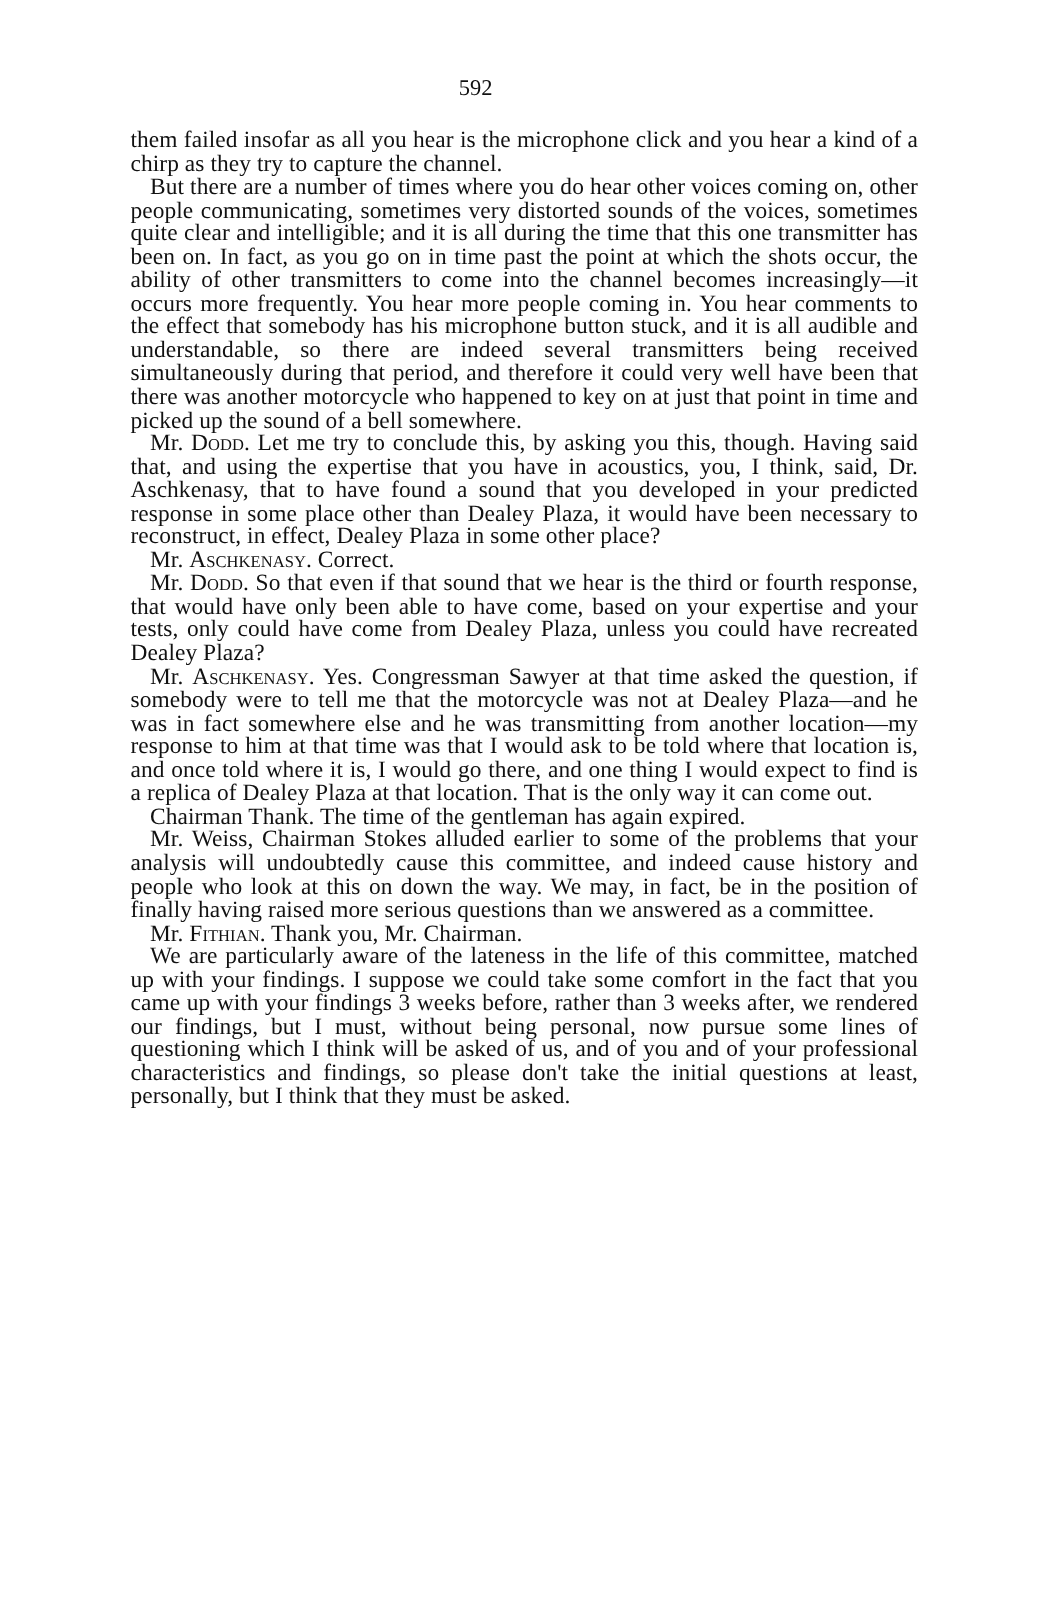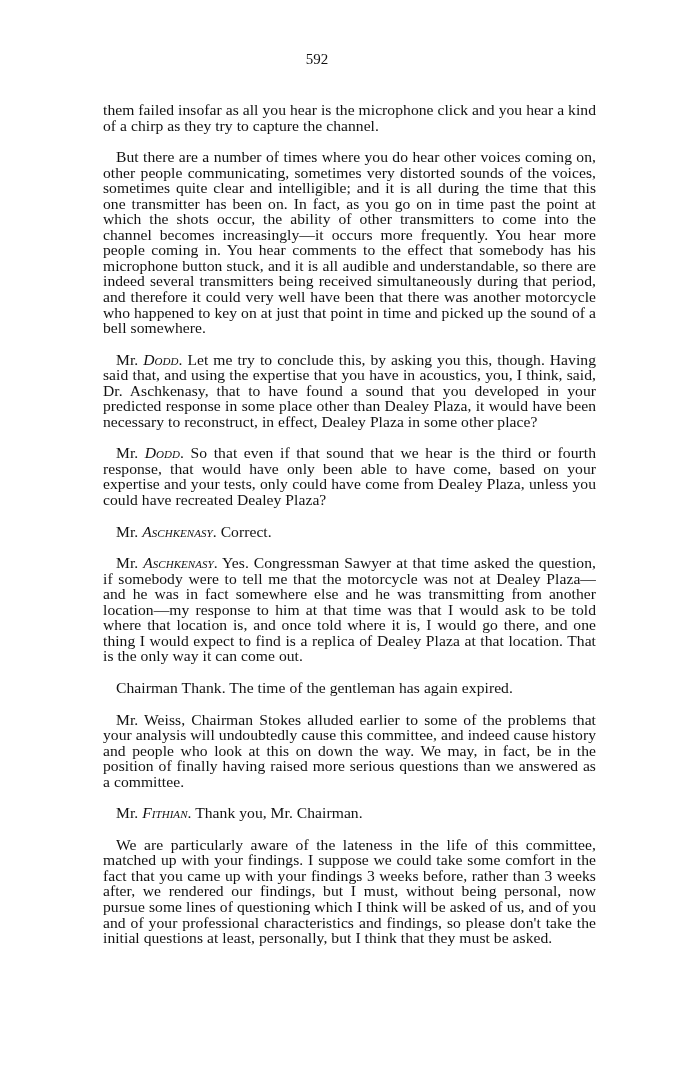--- a/index.html
+++ b/index.html
@@ -29,54 +29,53 @@
       position: absolute;
       top: 86px;
       left: 87px;
       width: 525px;
       font-family: "Liberation Serif", serif;
       font-size: 15.6px;
       line-height: 15.55px;
       letter-spacing: 0.05px;
     }
     .para {
-      margin: 16px;
+      margin: 0;
       text-align: justify;
       text-indent: 13px;
       hyphens: none;
     }
     .para.no-indent {
       text-indent: 0;
     }
     .speaker {
       font-variant: small-caps;
-      font-style: italic;
     }
   </style>
 </head>
 <body>
 
 <div class="page">
   <div class="page-number">592</div>
 
   <div class="body-text">
     <p class="para no-indent">
       <span>them failed insofar as all you hear is the microphone click and you hear a kind of a chirp as they try to capture the channel.</span>
     </p>
     <p class="para">
       <span>But there are a number of times where you do hear other voices coming on, other people communicating, sometimes very distorted sounds of the voices, sometimes quite clear and intelligible; and it is all during the time that this one transmitter has been on. In fact, as you go on in time past the point at which the shots occur, the ability of other transmitters to come into the channel becomes increasingly—it occurs more frequently. You hear more people coming in. You hear comments to the effect that somebody has his microphone button stuck, and it is all audible and understandable, so there are indeed several transmitters being received simultaneously during that period, and therefore it could very well have been that there was another motorcycle who happened to key on at just that point in time and picked up the sound of a bell somewhere.</span>
     </p>
     <p class="para">
       <span>Mr. </span><span class="speaker">Dodd</span><span>. Let me try to conclude this, by asking you this, though. Having said that, and using the expertise that you have in acoustics, you, I think, said, Dr. Aschkenasy, that to have found a sound that you developed in your predicted response in some place other than Dealey Plaza, it would have been necessary to reconstruct, in effect, Dealey Plaza in some other place?</span>
     </p>
     <p class="para">
-      <span>Mr. </span><span class="speaker">Dodd</span><span>. So that even if that sound that we hear is the third or fourth response, that would have only been able to have come, based on your expertise and your tests, only could have come from Dealey Plaza, unless you could have recreated Dealey Plaza?</span>
+      <span>Mr. </span><span class="speaker">Aschkenasy</span><span>. Correct.</span>
     </p>
     <p class="para">
-      <span>Mr. </span><span class="speaker">Aschkenasy</span><span>. Correct.</span>
+      <span>Mr. </span><span class="speaker">Dodd</span><span>. So that even if that sound that we hear is the third or fourth response, that would have only been able to have come, based on your expertise and your tests, only could have come from Dealey Plaza, unless you could have recreated Dealey Plaza?</span>
     </p>
     <p class="para">
       <span>Mr. </span><span class="speaker">Aschkenasy</span><span>. Yes. Congressman Sawyer at that time asked the question, if somebody were to tell me that the motorcycle was not at Dealey Plaza—and he was in fact somewhere else and he was transmitting from another location—my response to him at that time was that I would ask to be told where that location is, and once told where it is, I would go there, and one thing I would expect to find is a replica of Dealey Plaza at that location. That is the only way it can come out.</span>
     </p>
     <p class="para">
       <span>Chairman Thank. The time of the gentleman has again expired.</span>
     </p>
     <p class="para">
       <span>Mr. Weiss, Chairman Stokes alluded earlier to some of the problems that your analysis will undoubtedly cause this committee, and indeed cause history and people who look at this on down the way. We may, in fact, be in the position of finally having raised more serious questions than we answered as a committee.</span>
     </p>

